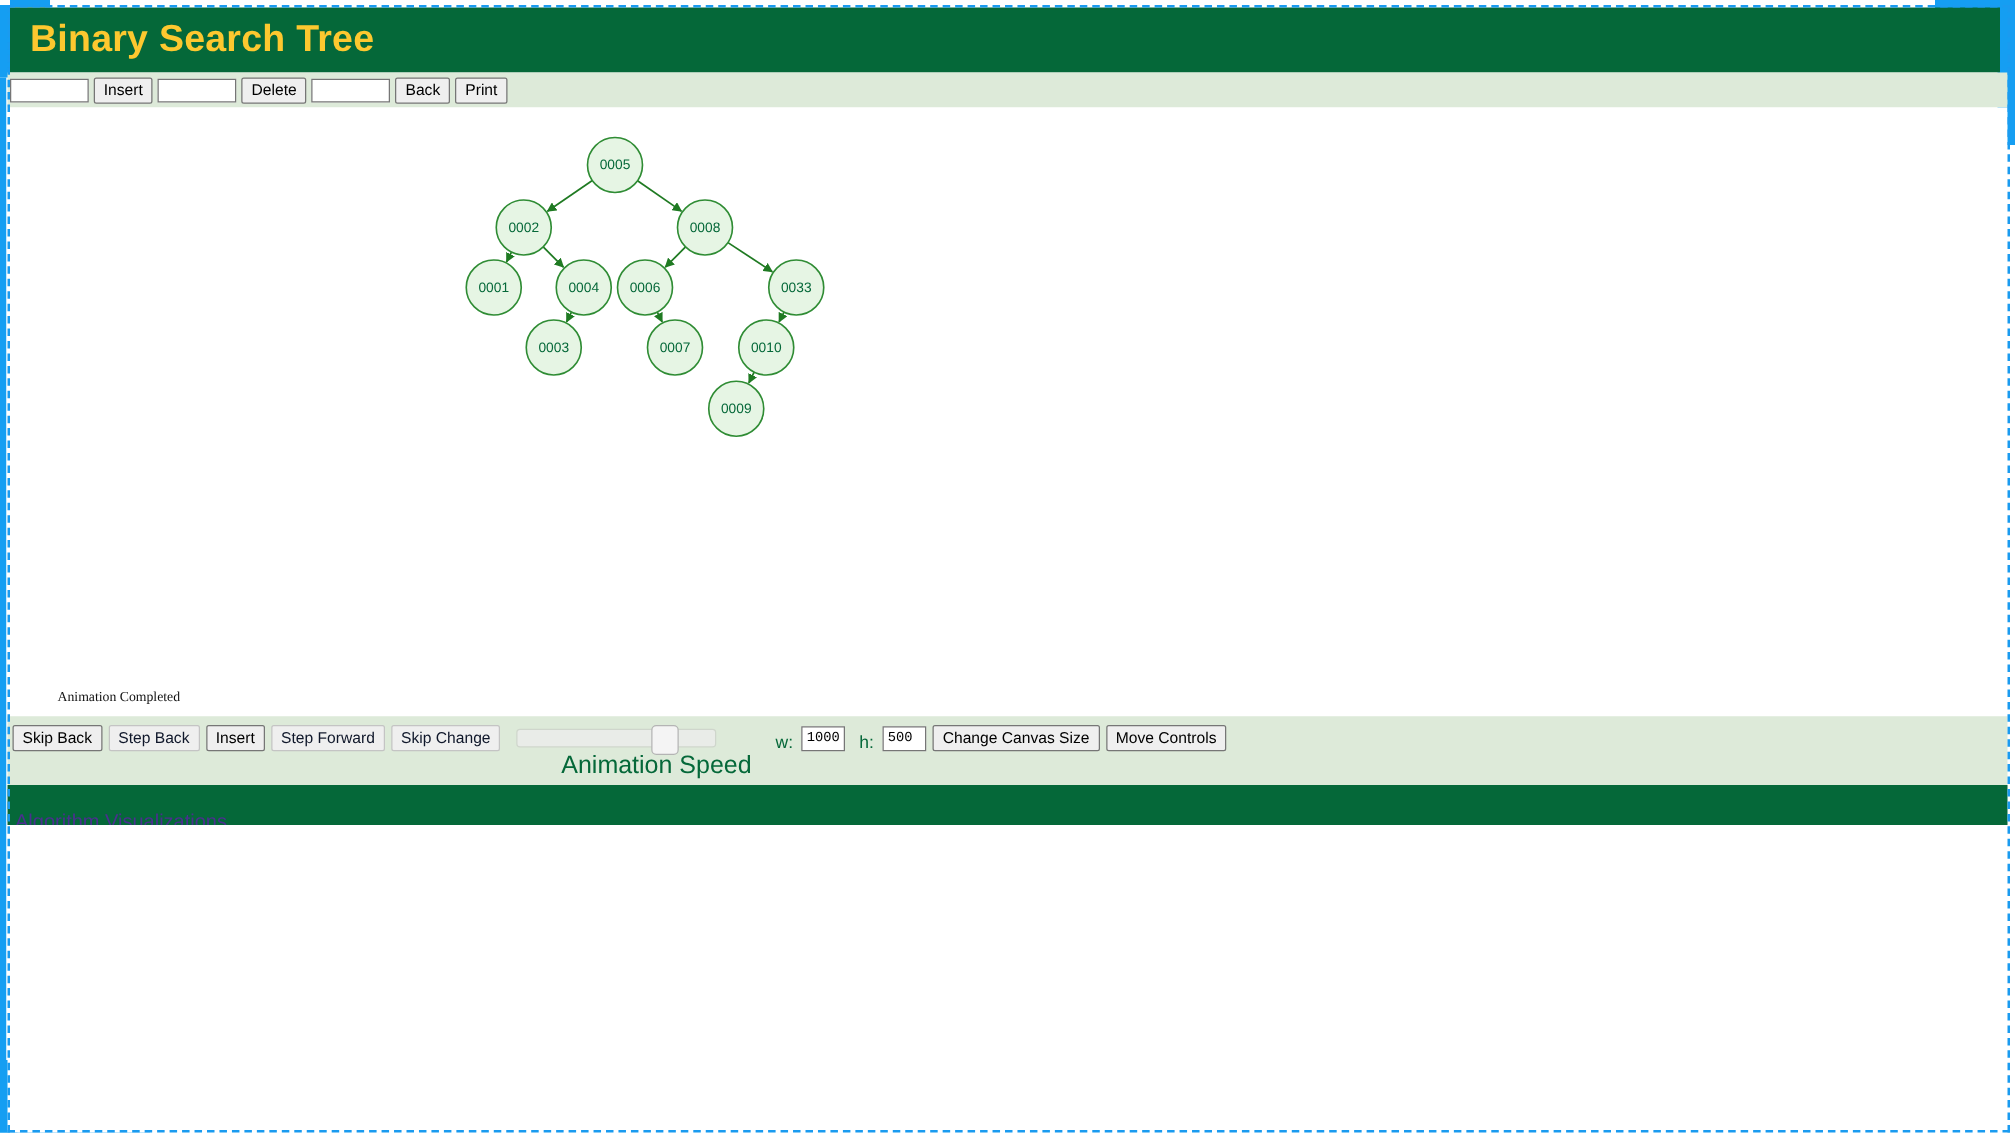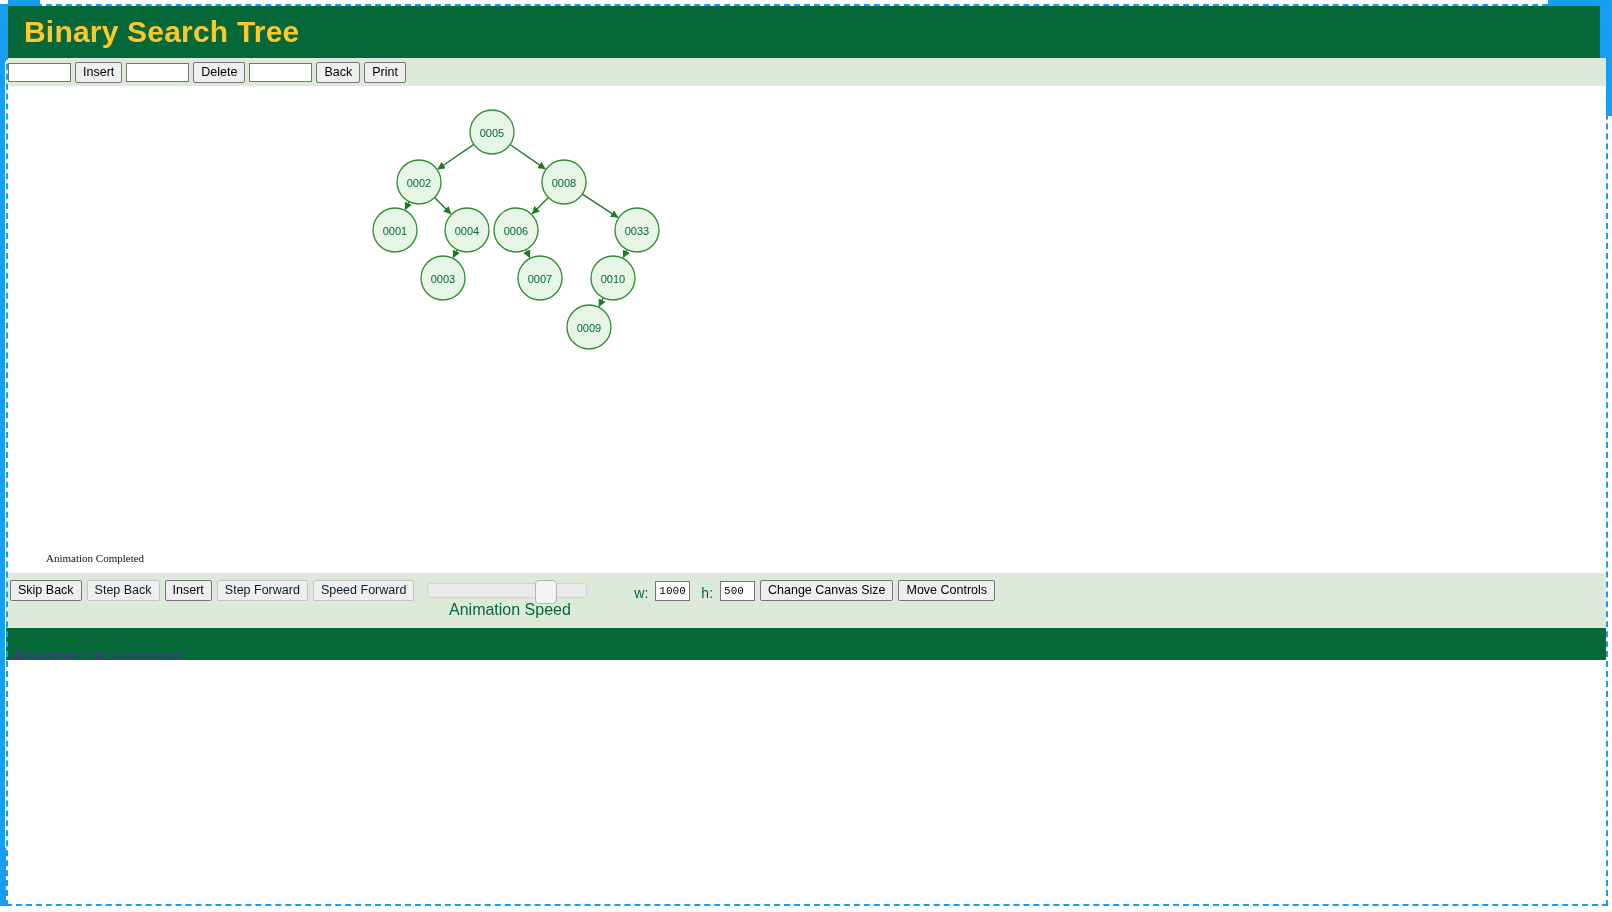--- a/index.html
+++ b/index.html
@@ -173,21 +173,21 @@
     background: #ffffff;
     font-size: 11px;
     font-family: Liberation Mono, monospace;
     padding: 0 3px;
     outline: none;
   }
   #speed-caption {
     position: absolute;
     left: 443px; top: 28px;
     color: #056839;
-    font-size: 16px;
+    font-size: 20px;
     font-family: "Liberation Sans", sans-serif;
     white-space: nowrap;
   }
 
   
   #footer-bar {
     position: absolute;
     left: 6px; top: 628px;
     width: 1600px; height: 32px;
     background: #056839;
@@ -314,21 +314,21 @@
     </svg>
     <div id="status-text">Animation Completed</div>
   </div>
 
   <div id="control-bar">
     <div id="control-row">
       <button class="btn">Skip Back</button>
       <button class="btn disabled" disabled="">Step Back</button>
       <button class="btn">Insert</button>
       <button class="btn disabled" disabled="">Step Forward</button>
-      <button class="btn disabled" disabled="">Speed Forward</button>
+      <button class="btn disabled" disabled="">Skip Change</button>
 
       <div id="speed-slider">
         <div id="speed-track"></div>
         <div id="speed-thumb" style="left: 107.64px;"></div>
       </div>
 
       <span class="dim-label">w:</span>
       <input class="dim" type="text" value="1000" style="">
       <span class="dim-label">h:</span>
       <input class="dim" type="text" value="500" style="">

